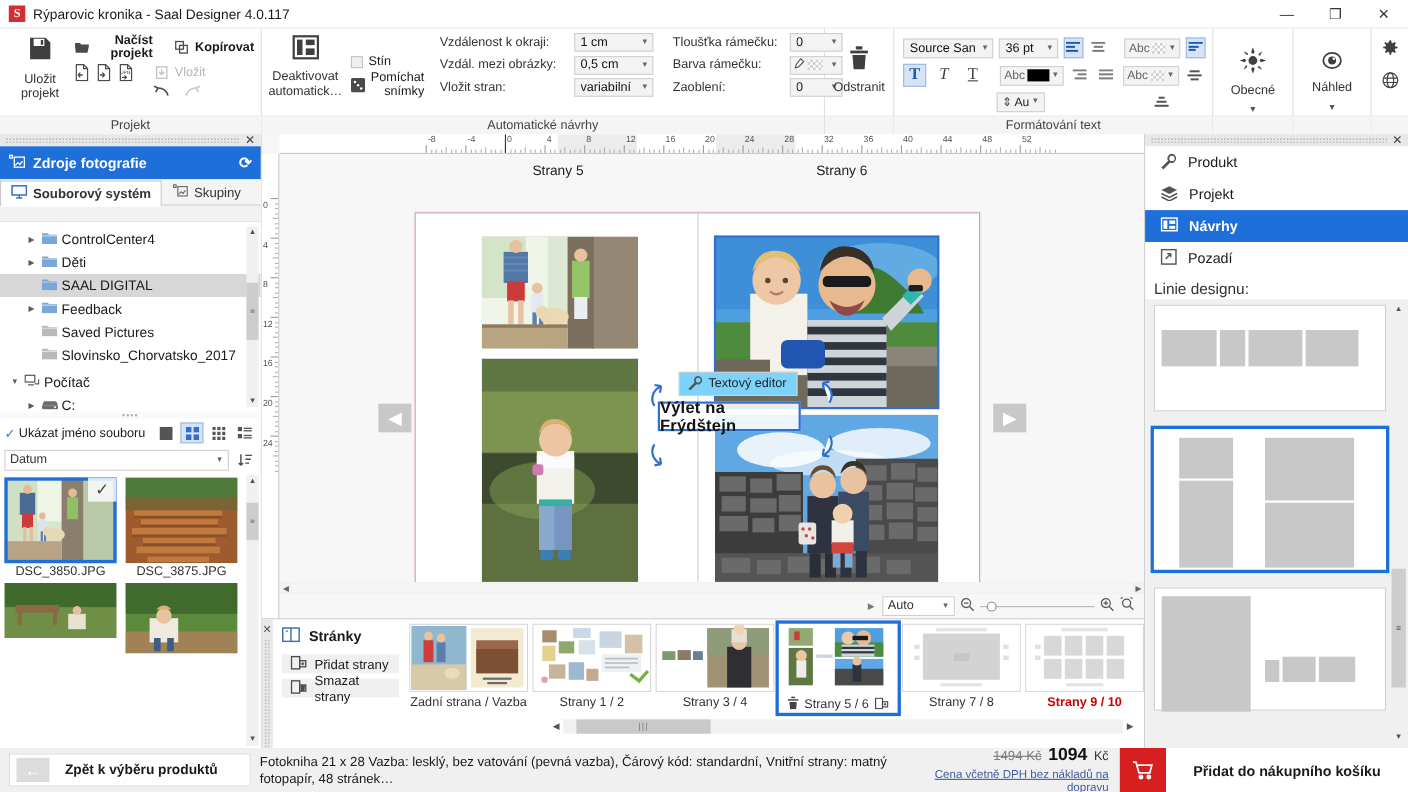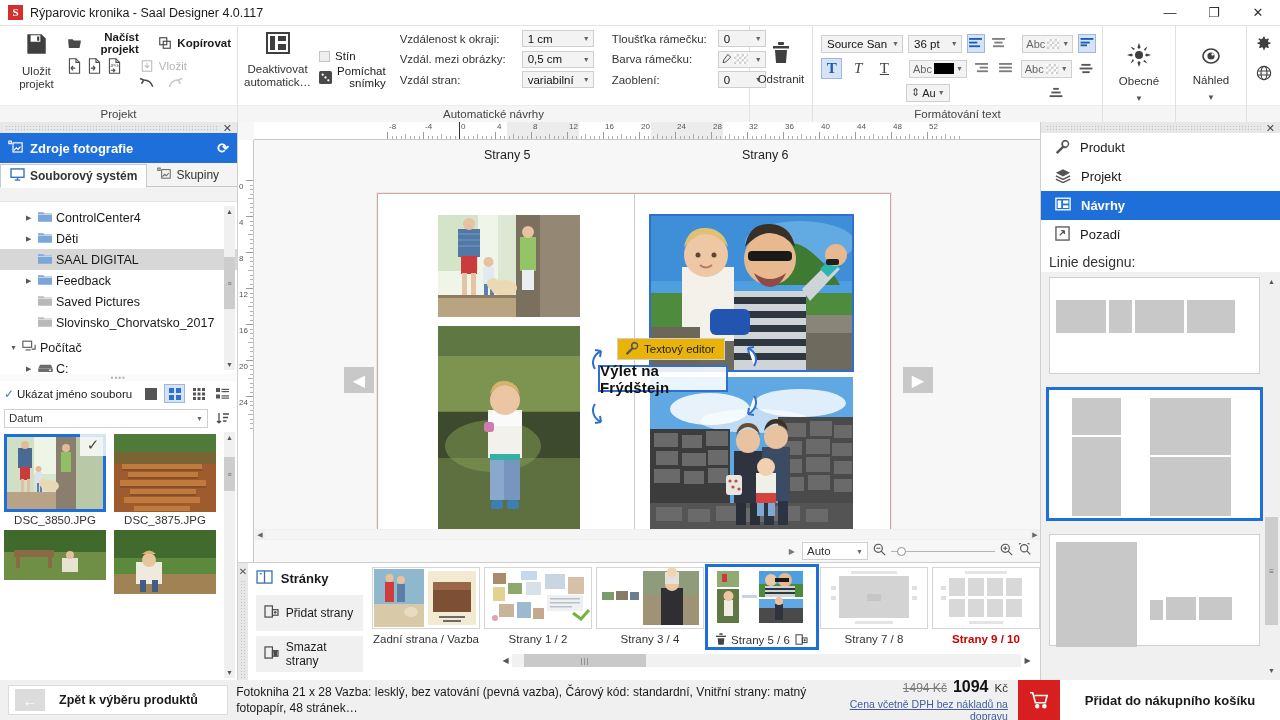--- a/index.html
+++ b/index.html
@@ -169,21 +169,21 @@
   .navarrow {
     position: absolute; width: 30px; height: 26px; background: #c8c8c8; color: #fff;
     display: flex; align-items: center; justify-content: center; font-size: 16px;
   }
   .txtbox {
     position: absolute; border: 2px solid #2f6fd0; background: rgba(255,255,255,.88);
     display: flex; align-items: center; justify-content: center;
     font-weight: bold; font-size: 15px; color: #111; letter-spacing: .2px;
   }
   .tooltip-te {
-    position: absolute; height: 22px; background: #eab308; border: 1px solid #cfcfcf;
+    position: absolute; height: 22px; background: #7dd3fc; border: 1px solid #cfcfcf;
     display: flex; align-items: center; gap: 5px; padding: 0 9px 0 7px;
     font-size: 11.5px; color: #222;
   }
   .rot { position: absolute; color: #2f6fd0; font-size: 16px; }
   .canvas-hscroll { position: absolute; left: 17px; right: 0; bottom: 22px; height: 11px;
                     background: #f0f0f0; display: flex; align-items: center; }
   .zoombar { position: absolute; left: 17px; right: 0; bottom: 0; height: 22px;
              background: #f7f7f7; display: flex; align-items: center;
              justify-content: flex-end; gap: 5px; padding-right: 8px; }
   .zoom-combo { height: 18px; min-width: 66px; border: 1px solid #cfcfcf; background: #fff;
@@ -198,21 +198,21 @@
                 background: #fff; border-top: 1px solid #cfcfcf; display: flex; }
   .ps-grip { width: 12px; background: #e8e8e8; display: flex; flex-direction: column;
              align-items: center; padding-top: 3px; }
   .ps-grip .x { font-size: 10px; color: #555; }
   .ps-grip .dots { flex: 1; width: 5px; margin-top: 3px;
     background-image: radial-gradient(#bfbfbf 0.7px, transparent 0.8px);
     background-size: 3px 3px; }
   .ps-left { width: 145px; padding: 7px 6px 13px 8px; }
   .ps-title { display: flex; align-items: center; gap: 8px; font-weight: bold;
               font-size: 13px; color: #1a1a1a; margin-bottom: 8px; }
-  .ps-btn { height: 36px; background: #f0f0f0; display: flex; align-items: center;
+  .ps-btn { height: 17px; background: #f0f0f0; display: flex; align-items: center;
             gap: 7px; padding: 0 8px; font-size: 12px; color: #1a1a1a; margin-bottom: 5px; }
   .ps-right { flex: 1; position: relative; padding-top: 4px; }
   .ps-items { display: flex; gap: 4px; padding-left: 3px; }
   .ps-item { width: 108px; }
   .ps-thumb { height: 62px; border: 1px solid #d6d6d6; background: #fff;
               display: flex; overflow: hidden; }
   .ps-item.sel { outline: 3px solid #1e6fd9; outline-offset: 0px; }
   .ps-item.sel .ps-thumb { border-color: #fff; }
   .ps-caption { text-align: center; font-size: 11.5px; color: #333; padding-top: 4px;
                 display: flex; align-items: center; justify-content: center; gap: 5px; }
@@ -403,21 +403,21 @@
             </span>
           </div>
           <div class="fieldrow">
             <span class="fieldlbl" style="width:122px">Vzdál. mezi obrázky:</span>
             <span class="combo" style="width:72px">
               <span class="cv">0,5 cm</span>
               <span class="carat">▼</span>
             </span>
           </div>
           <div class="fieldrow">
-            <span class="fieldlbl" style="width:122px">Vzdál stran:</span>
+            <span class="fieldlbl" style="width:122px">Vložit stran:</span>
             <span class="combo" style="width:72px">
               <span class="cv">variabilní</span>
               <span class="carat">▼</span>
             </span>
           </div>
         </div>
         <div style="padding-top:2px;padding-left:18px">
           <div class="fieldrow">
             <span class="fieldlbl" style="width:106px">Tloušťka rámečku:</span>
             <span class="combo" style="width:48px">

